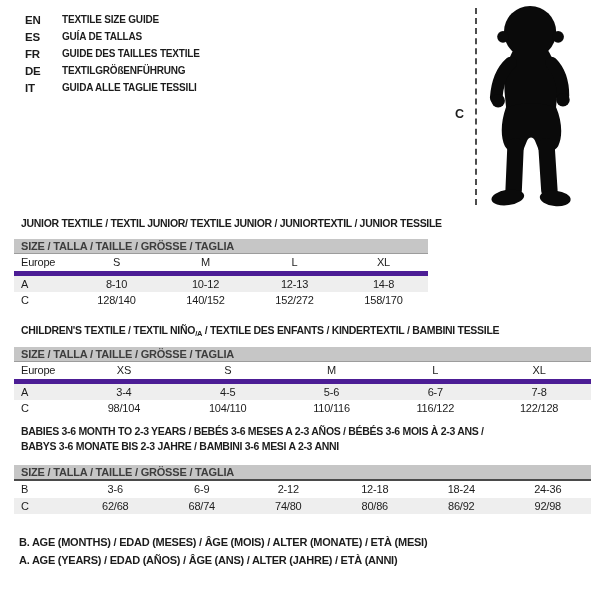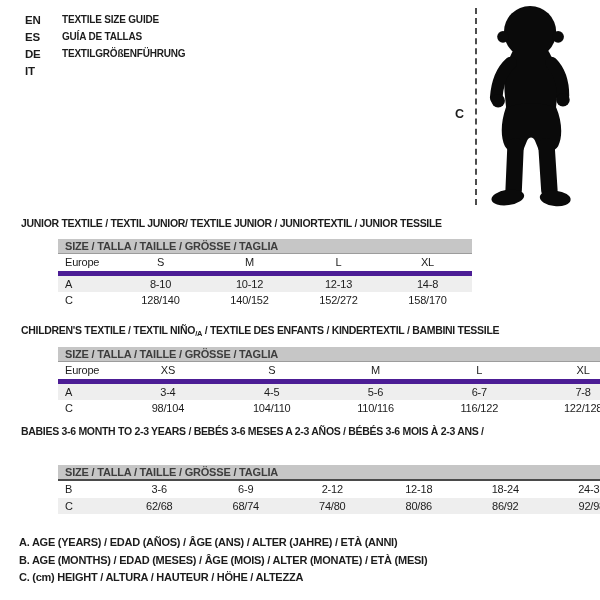--- a/index.html
+++ b/index.html
@@ -18,21 +18,21 @@
     border-left:2px dashed #4d4d4d; }
   .measure-label { position:absolute; left:455px; top:107px; font-weight:700; font-size:12.5px; }
   .baby-svg { position:absolute; left:480px; top:3px; }
 
   
   .section-title { position:absolute; left:21px; font-weight:700; font-size:10.5px;
     letter-spacing:-0.3px; white-space:nowrap; line-height:15px; }
   .section-title .sub { font-size:7.5px; vertical-align:-2px; }
 
   
-  .size-table { position:absolute; left:14px; font-size:11px; letter-spacing:-0.2px;margin-left:44px; }
+  .size-table { position:absolute; left:14px; font-size:11px; letter-spacing:-0.2px; }
   .size-band { height:14px; line-height:14px; background:#c6c6c6; color:#3d3d3d;
     font-weight:700; padding-left:7px; border-bottom:1px solid #9c9c9c; }
   .size-band.band-dark { border-bottom:2px solid #4a4a4a; }
   .trow { display:flex; height:16.5px; align-items:center; }
   .trow .lbl { width:58px; padding-left:7px; box-sizing:border-box; }
   .trow .cell { flex:1; text-align:center; }
   .col-row { border-bottom:5px solid #4c1d95; }
   .shaded { background:#eeeeee; }
 
   
@@ -47,25 +47,30 @@
   <div class="lang-block">
     <div class="lang-row">
       <span class="lang-code">EN</span>
       <span class="lang-title">TEXTILE SIZE GUIDE</span>
     </div>
     <div class="lang-row">
       <span class="lang-code">ES</span>
       <span class="lang-title">GUÍA DE TALLAS</span>
     </div>
     <div class="lang-row">
+      <span class="lang-code">FR</span>
+      <span class="lang-title">GUIDE DES TAILLES TEXTILE</span>
+    </div>
+    <div class="lang-row">
       <span class="lang-code">DE</span>
       <span class="lang-title">TEXTILGRÖßENFÜHRUNG</span>
     </div>
     <div class="lang-row">
       <span class="lang-code">IT</span>
+      <span class="lang-title">GUIDA ALLE TAGLIE TESSILI</span>
     </div>
   </div>
 
   <div class="dashed-line"></div>
   <div class="measure-label">C</div>
   <svg class="baby-svg" width="104" height="208" viewBox="0 0 106 215" aria-hidden="true">
     <g fill="#0a0a0a" stroke="none">
       <circle cx="51" cy="30" r="27"></circle>
       <circle cx="23" cy="35" r="6"></circle>
       <circle cx="80" cy="35" r="6"></circle>
@@ -136,20 +141,21 @@
       <span class="cell">98/104</span>
       <span class="cell">104/110</span>
       <span class="cell">110/116</span>
       <span class="cell">116/122</span>
       <span class="cell">122/128</span>
     </div>
   </div>
 
   <div class="section-title" style="top:424px;">
     <div>BABIES 3-6 MONTH TO 2-3 YEARS / BEBÉS 3-6 MESES A 2-3 AÑOS / BÉBÉS 3-6 MOIS À 2-3 ANS /</div>
+    <div>BABYS 3-6 MONATE BIS 2-3 JAHRE / BAMBINI 3-6 MESI A 2-3 ANNI</div>
   </div>
 
   <div class="size-table" id="table3" style="top:465px; width:577px;">
     <div class="size-band band-dark">SIZE / TALLA / TAILLE / GRÖSSE / TAGLIA</div>
     <div class="trow">
       <span class="lbl">B</span>
       <span class="cell">3-6</span>
       <span class="cell">6-9</span>
       <span class="cell">2-12</span>
       <span class="cell">12-18</span>
@@ -161,18 +167,17 @@
       <span class="cell">62/68</span>
       <span class="cell">68/74</span>
       <span class="cell">74/80</span>
       <span class="cell">80/86</span>
       <span class="cell">86/92</span>
       <span class="cell">92/98</span>
     </div>
   </div>
 
   <div class="notes">
+    <div>B. AGE (MONTHS) / EDAD (MESES) / ÂGE (MOIS) / ALTER (MONATE) / ETÀ (MESI)</div>
     <div>A. AGE (YEARS) / EDAD (AÑOS) / ÂGE (ANS) / ALTER (JAHRE) / ETÀ (ANNI)</div>
-    <div>B. AGE (MONTHS) / EDAD (MESES) / ÂGE (MOIS) / ALTER (MONATE) / ETÀ (MESI)</div>
-    <div>C. (cm) HEIGHT / ALTURA / HAUTEUR / HÖHE / ALTEZZA</div>
   </div>
 
 </div>
 
 </body></html>

